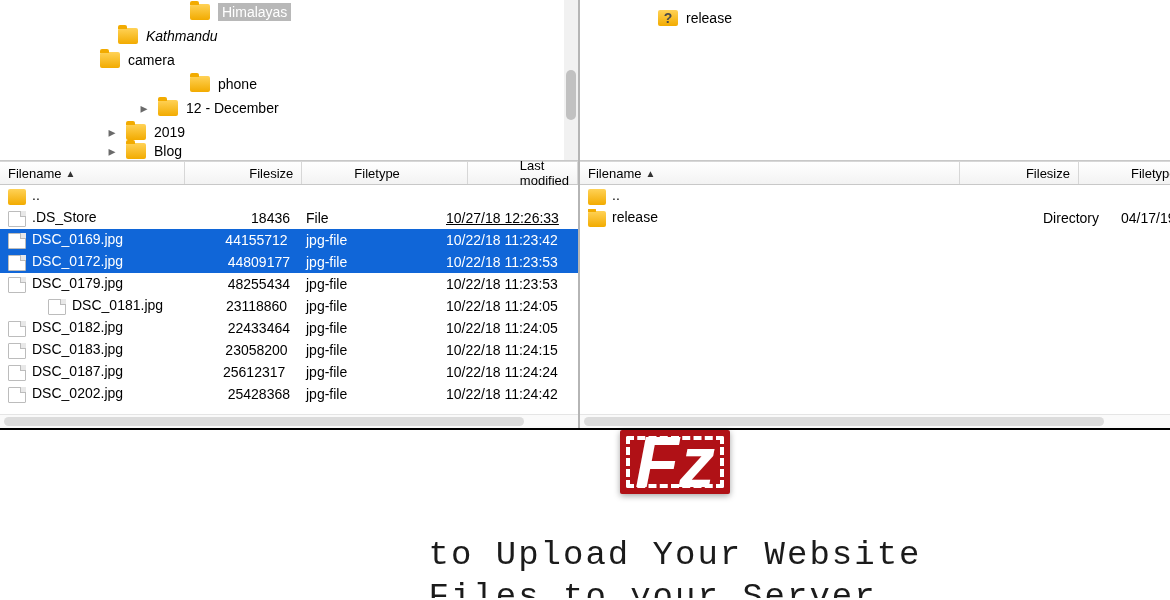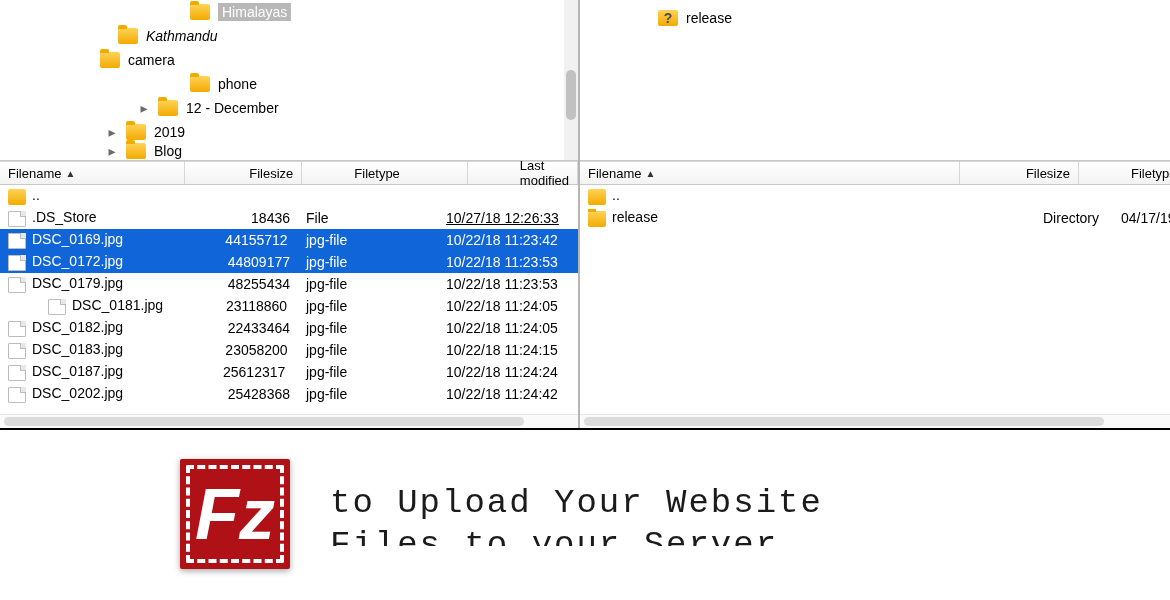--- a/index.html
+++ b/index.html
@@ -126,20 +126,21 @@
     background:#dcdcdc; border-radius:5px;
   }
   .footer {
     width:1170px;
     height:168px;
     background:#fff;
     display:flex;
     align-items:center;
     padding-left:180px;
     gap:40px;
+    flex-direction:column;
   }
   .logo {
     width:110px; height:110px;
     background:#b01116;
     border-radius:2px;
     position:relative;
     box-shadow: 0 2px 6px rgba(0,0,0,.35);
   }
   .logo::before{
     content:""; position:absolute; left:6px; right:6px; top:6px; bottom:6px;

